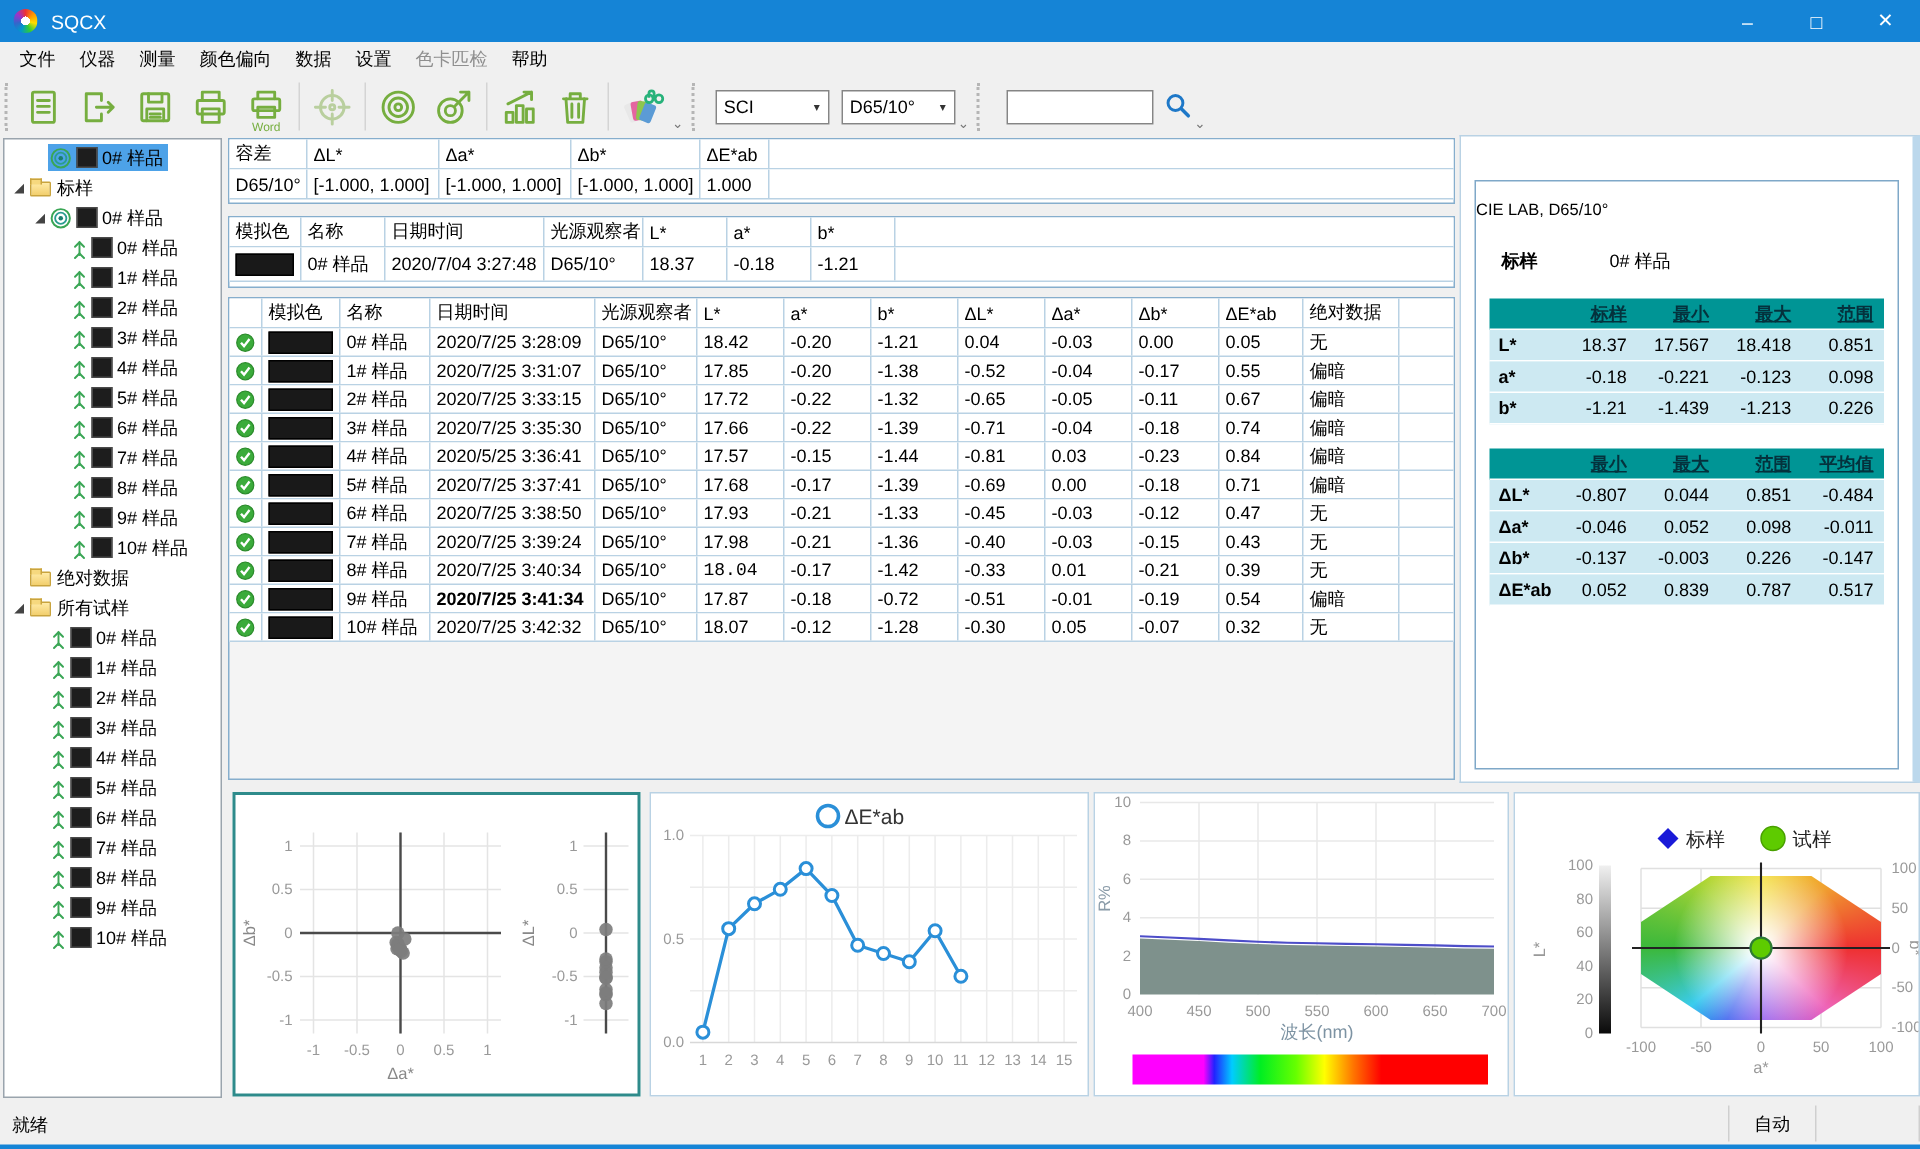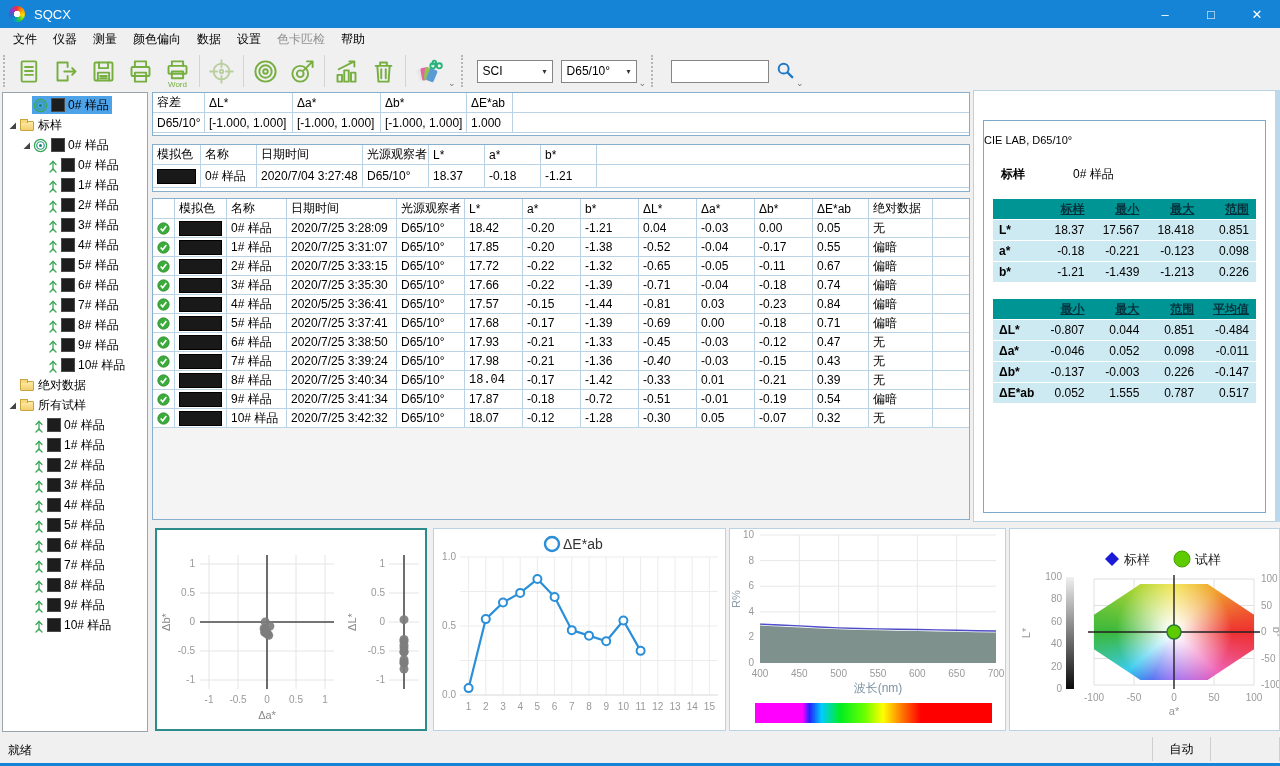--- a/index.html
+++ b/index.html
@@ -809,21 +809,21 @@
       </div>
       <div class="tcell" style="width: 52px;">
         <div class="swatch-w"></div>
       </div>
       <div class="tcell" style="width: 60px;">7# 样品</div>
       <div class="tcell" style="width: 110px;">2020/7/25 3:39:24</div>
       <div class="tcell" style="width: 68px;">D65/10°</div>
       <div class="tcell" style="width: 58px;">17.98</div>
       <div class="tcell" style="width: 58px;">-0.21</div>
       <div class="tcell" style="width: 58px;">-1.36</div>
-      <div class="tcell" style="width: 58px; font-style: italic;">-0.40</div>
+      <div class="tcell" style="width: 58px;">-0.40</div>
       <div class="tcell" style="width: 58px;">-0.03</div>
       <div class="tcell" style="width: 58px;">-0.15</div>
       <div class="tcell" style="width: 56px;">0.43</div>
       <div class="tcell" style="width: 64px;">无</div>
       <div class="tcell fill"></div>
     </div>
     <div class="trow r19">
       <div class="tcell" style="width: 22px; justify-content: center;">
         <svg width="15" height="15" viewBox="0 0 16 16">
           <circle cx="8" cy="8" r="7" fill="#3bab3b" stroke="#2c8c2c"></circle>
@@ -850,21 +850,21 @@
       <div class="tcell" style="width: 22px; justify-content: center;">
         <svg width="15" height="15" viewBox="0 0 16 16">
           <circle cx="8" cy="8" r="7" fill="#3bab3b" stroke="#2c8c2c"></circle>
           <path d="M4.5 8l2.5 2.8L11.5 5" fill="none" stroke="#fff" stroke-width="2"></path>
         </svg>
       </div>
       <div class="tcell" style="width: 52px;">
         <div class="swatch-w"></div>
       </div>
       <div class="tcell" style="width: 60px;">9# 样品</div>
-      <div class="tcell" style="width: 110px;">2020/7/25 3:41:34</div>
+      <div class="tcell" style="width: 110px; font-weight: bold;">2020/7/25 3:41:34</div>
       <div class="tcell" style="width: 68px;">D65/10°</div>
       <div class="tcell" style="width: 58px;">17.87</div>
       <div class="tcell" style="width: 58px;">-0.18</div>
       <div class="tcell" style="width: 58px;">-0.72</div>
       <div class="tcell" style="width: 58px;">-0.51</div>
       <div class="tcell" style="width: 58px;">-0.01</div>
       <div class="tcell" style="width: 58px;">-0.19</div>
       <div class="tcell" style="width: 56px;">0.54</div>
       <div class="tcell" style="width: 64px;">偏暗</div>
       <div class="tcell fill"></div>
@@ -956,21 +956,21 @@
         <div class="rp-trow">
           <div class="rp-cell lab">Δb*</div>
           <div class="rp-cell">-0.137</div>
           <div class="rp-cell">-0.003</div>
           <div class="rp-cell">0.226</div>
           <div class="rp-cell">-0.147</div>
         </div>
         <div class="rp-trow">
           <div class="rp-cell lab">ΔE*ab</div>
           <div class="rp-cell">0.052</div>
-          <div class="rp-cell">1.555</div>
+          <div class="rp-cell">0.839</div>
           <div class="rp-cell">0.787</div>
           <div class="rp-cell">0.517</div>
         </div>
       </div>
   </div>
 </div>
 
 <div class="chart" id="chart1"><svg width="268" height="199">
       <line x1="52" y1="25" x2="52" y2="159" stroke="#e4e4e4"></line>
       <line x1="43" y1="150" x2="177" y2="150" stroke="#e4e4e4"></line>

